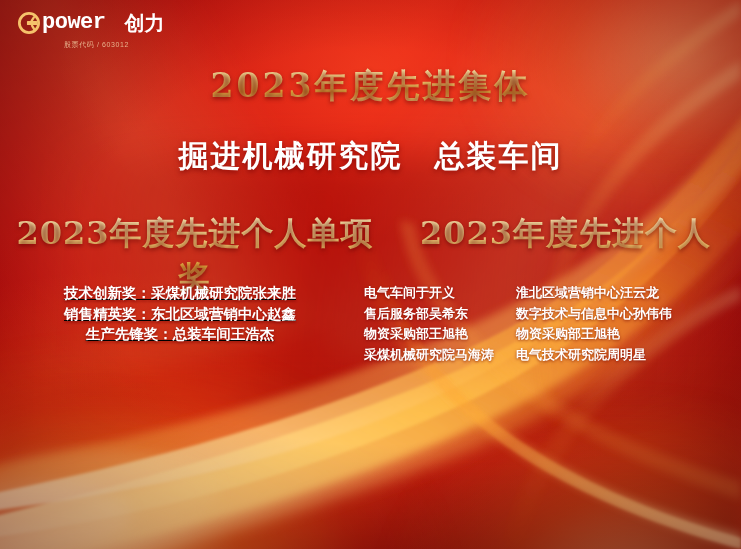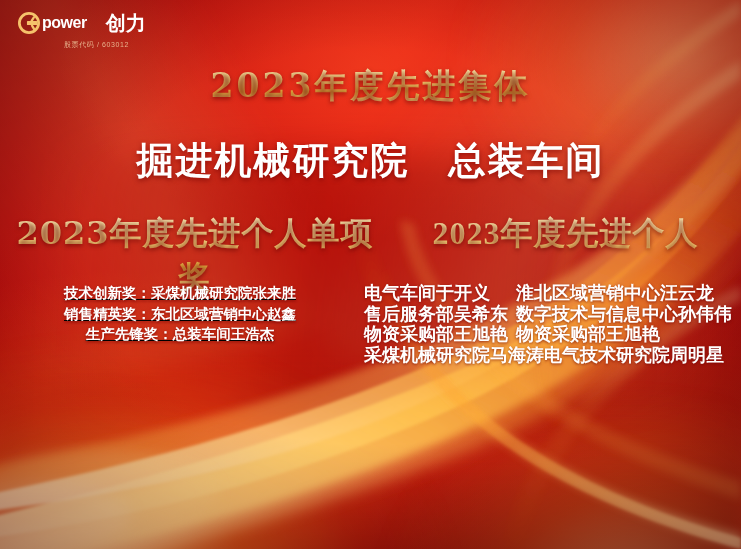--- a/index.html
+++ b/index.html
@@ -41,52 +41,52 @@
   .glow-br{position:absolute;right:-10%;bottom:-26%;width:62%;height:58%;
       background:radial-gradient(ellipse at 60% 70%, rgba(255,215,130,.6) 0%, rgba(255,155,45,.3) 32%, rgba(255,110,20,0) 66%);
       filter:blur(8px);}
   .glow-tr{position:absolute;right:-6%;top:-8%;width:46%;height:52%;
       background:radial-gradient(ellipse at 70% 35%, rgba(255,210,130,.45) 0%, rgba(255,150,50,.2) 36%, rgba(255,110,20,0) 68%);
       filter:blur(10px);}
   
   .logo{position:absolute;left:18px;top:12px;width:170px;}
   .logo-row{display:flex;align-items:center;gap:2px;}
   .logo-mark{width:22px;height:22px;flex:0 0 22px;}
-  .logo-word{font-size:16px;font-weight:700;color:#ffffff;letter-spacing:-.5px;
-      font-family:Liberation Sans, sans-serif;line-height:1;}
+  .logo-word{font-size:22px;font-weight:700;color:#ffffff;letter-spacing:-.5px;
+      font-family:Liberation Mono, monospace;line-height:1;}
   .logo-cn{font-size:20px;font-weight:700;color:#ffffff;line-height:1;margin-left:17px;}
   .logo-sub{margin-top:6px;margin-left:46px;font-size:7px;color:#f0c9a0;letter-spacing:.6px;opacity:.85;}
   
   .content{position:absolute;inset:0;}
   .t-gold{
     color:#f7d479;
     background:linear-gradient(180deg,#fff0c0 0%,#f6cf72 38%,#e0a63c 62%,#f8dc9a 100%);
     -webkit-background-clip:text;background-clip:text;-webkit-text-fill-color:transparent;
     text-shadow:0 2px 4px rgba(90,0,0,.55);
   }
   .title1{position:absolute;left:0;right:0;top:64px;text-align:center;
     font-size:33px;font-weight:700;letter-spacing:3px;
     font-family:"DejaVu Serif","Liberation Serif",serif;}
   .title2{position:absolute;left:0;right:0;top:136px;text-align:center;
-    font-size:37px;font-weight:700;color:#ffffff;letter-spacing:2px;
+    font-size:30px;font-weight:700;color:#ffffff;letter-spacing:2px;
     font-family:"DejaVu Serif","Liberation Serif",serif;
     text-shadow:0 2px 5px rgba(110,0,0,.65);}
   .heads{position:absolute;left:0;right:0;top:212px;display:flex;}
   .head{font-size:32px;font-weight:700;letter-spacing:1px;
     font-family:"DejaVu Serif","Liberation Serif",serif;text-align:center;}
   .head-l{flex:0 0 390px;}
-  .head-r{flex:1;font-family:Liberation Serif, serif;}
+  .head-r{flex:1;}
   .lists{position:absolute;left:0;right:0;top:283px;display:flex;}
   .col-l{flex:0 0 360px;text-align:center;text-decoration:underline;}
   .col-r{flex:1;padding-left:4px;}
   .li{font-size:14.5px;font-weight:700;color:#ffffff;line-height:20.6px;
     font-family:"DejaVu Serif","Liberation Serif",serif;white-space:nowrap;
     text-shadow:0 1px 3px rgba(110,0,0,.7);}
   .rrow{display:flex;line-height:20.6px;}
-  .rcell{font-size:18px;font-weight:700;color:#ffffff;
+  .rcell{font-size:13px;font-weight:700;color:#ffffff;
     font-family:"DejaVu Serif","Liberation Serif",serif;white-space:nowrap;
     text-shadow:0 1px 3px rgba(110,0,0,.7);}
   .rcell.a{flex:0 0 152px;}
   .rcell.b{flex:1;}
 </style>
 </head>
 <body>
 
 <div id="stage">
 

